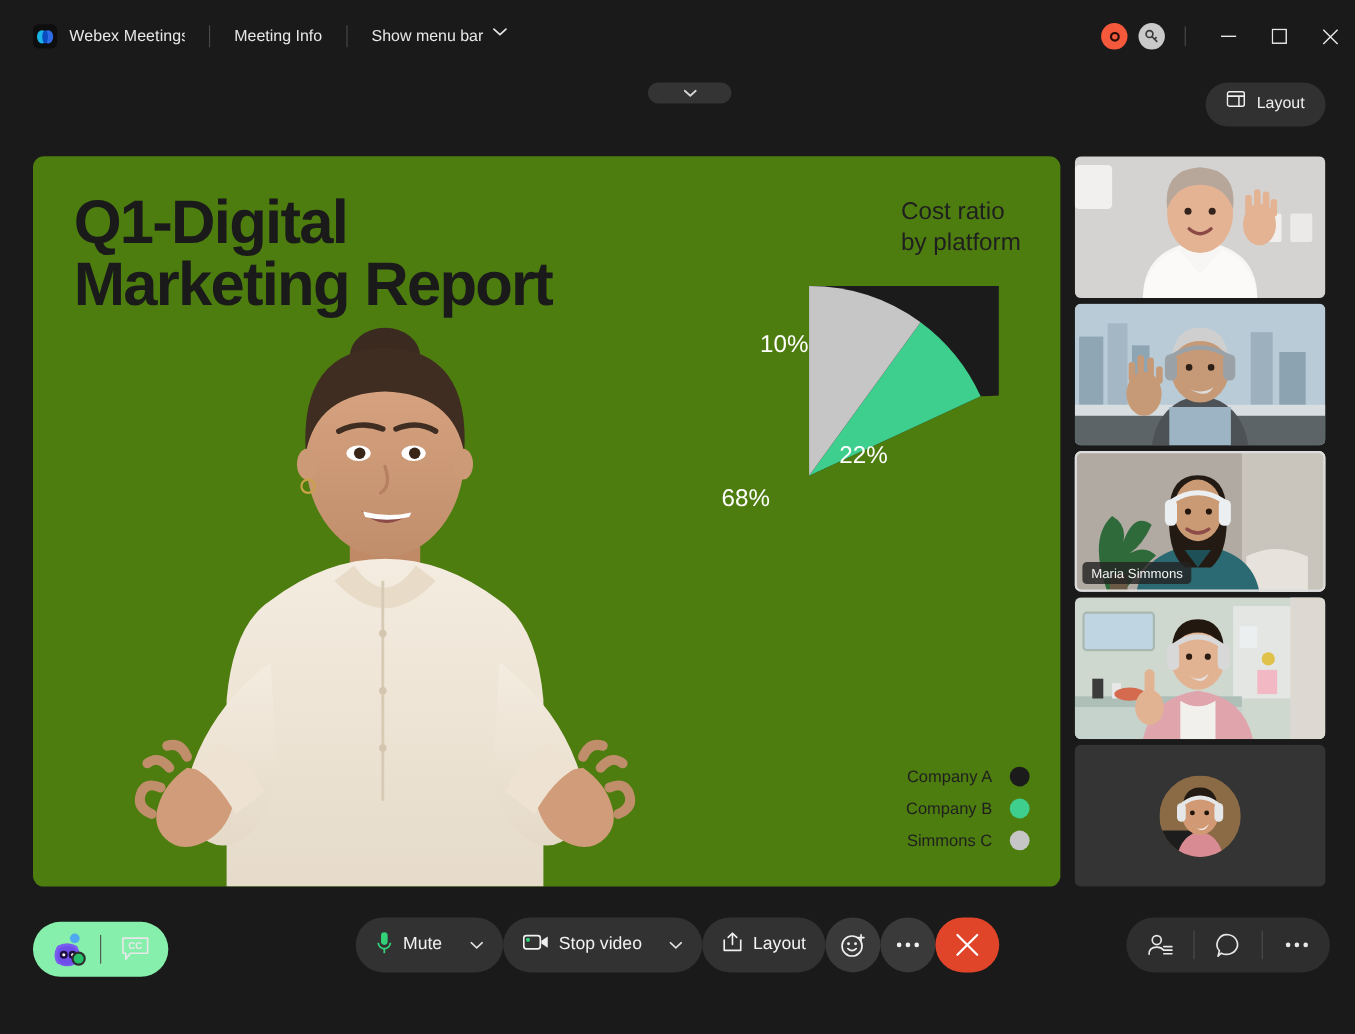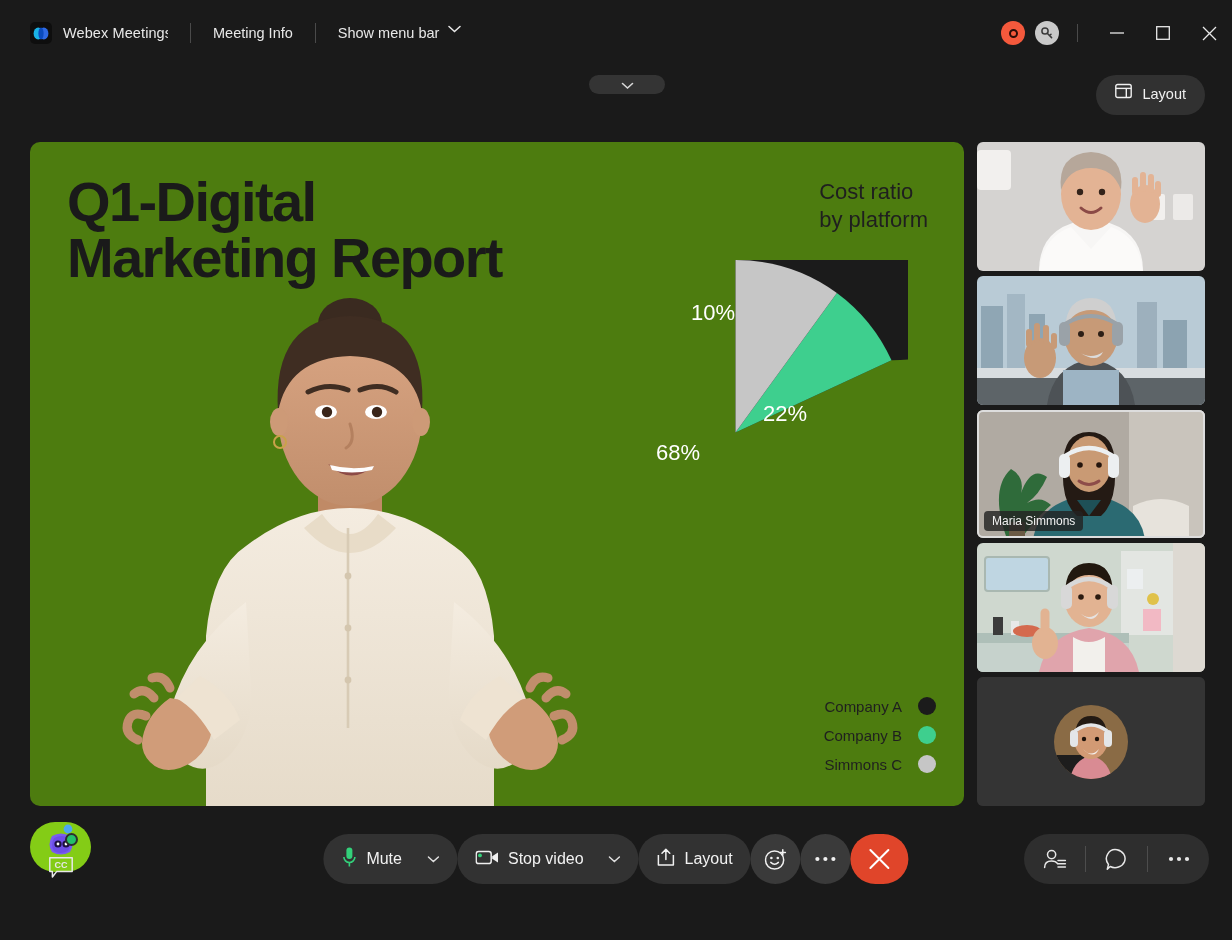--- a/index.html
+++ b/index.html
@@ -105,22 +105,22 @@
     padding: 3px 8px; border-radius: 4px; white-space: nowrap;
   }
   .tile-avatar {
     position: absolute; left: 50%; top: 50%; transform: translate(-50%,-50%);
     width: 74px; height: 74px; border-radius: 50%; overflow: hidden;
   }
 
   
   .controls { position: absolute; left: 0; bottom: 0; width: 1232px; height: 134px; }
   .ctrl-group-left {
-    position: absolute; left: 30px; top: 16px; height: 50px;
-    background: #84cc16; border-radius: 25px; display: flex; align-items: center; flex-direction: column;
+    position: absolute; left: 30px; top: 32px; height: 50px;
+    background: #86efac; border-radius: 25px; display: flex; align-items: center;
   }
   .cg-cell {
     width: 61px; height: 50px; display: flex; align-items: center; justify-content: center;
     cursor: pointer; position: relative;
   }
   .cg-divider { width: 1px; height: 26px; background: #4d4d4d; }
   .pill-btn {
     height: 50px; background: #323232; border-radius: 25px;
     display: flex; align-items: center; gap: 9px; padding: 0 18px;
     color: #f2f2f2; font-size: 16px; cursor: pointer;

